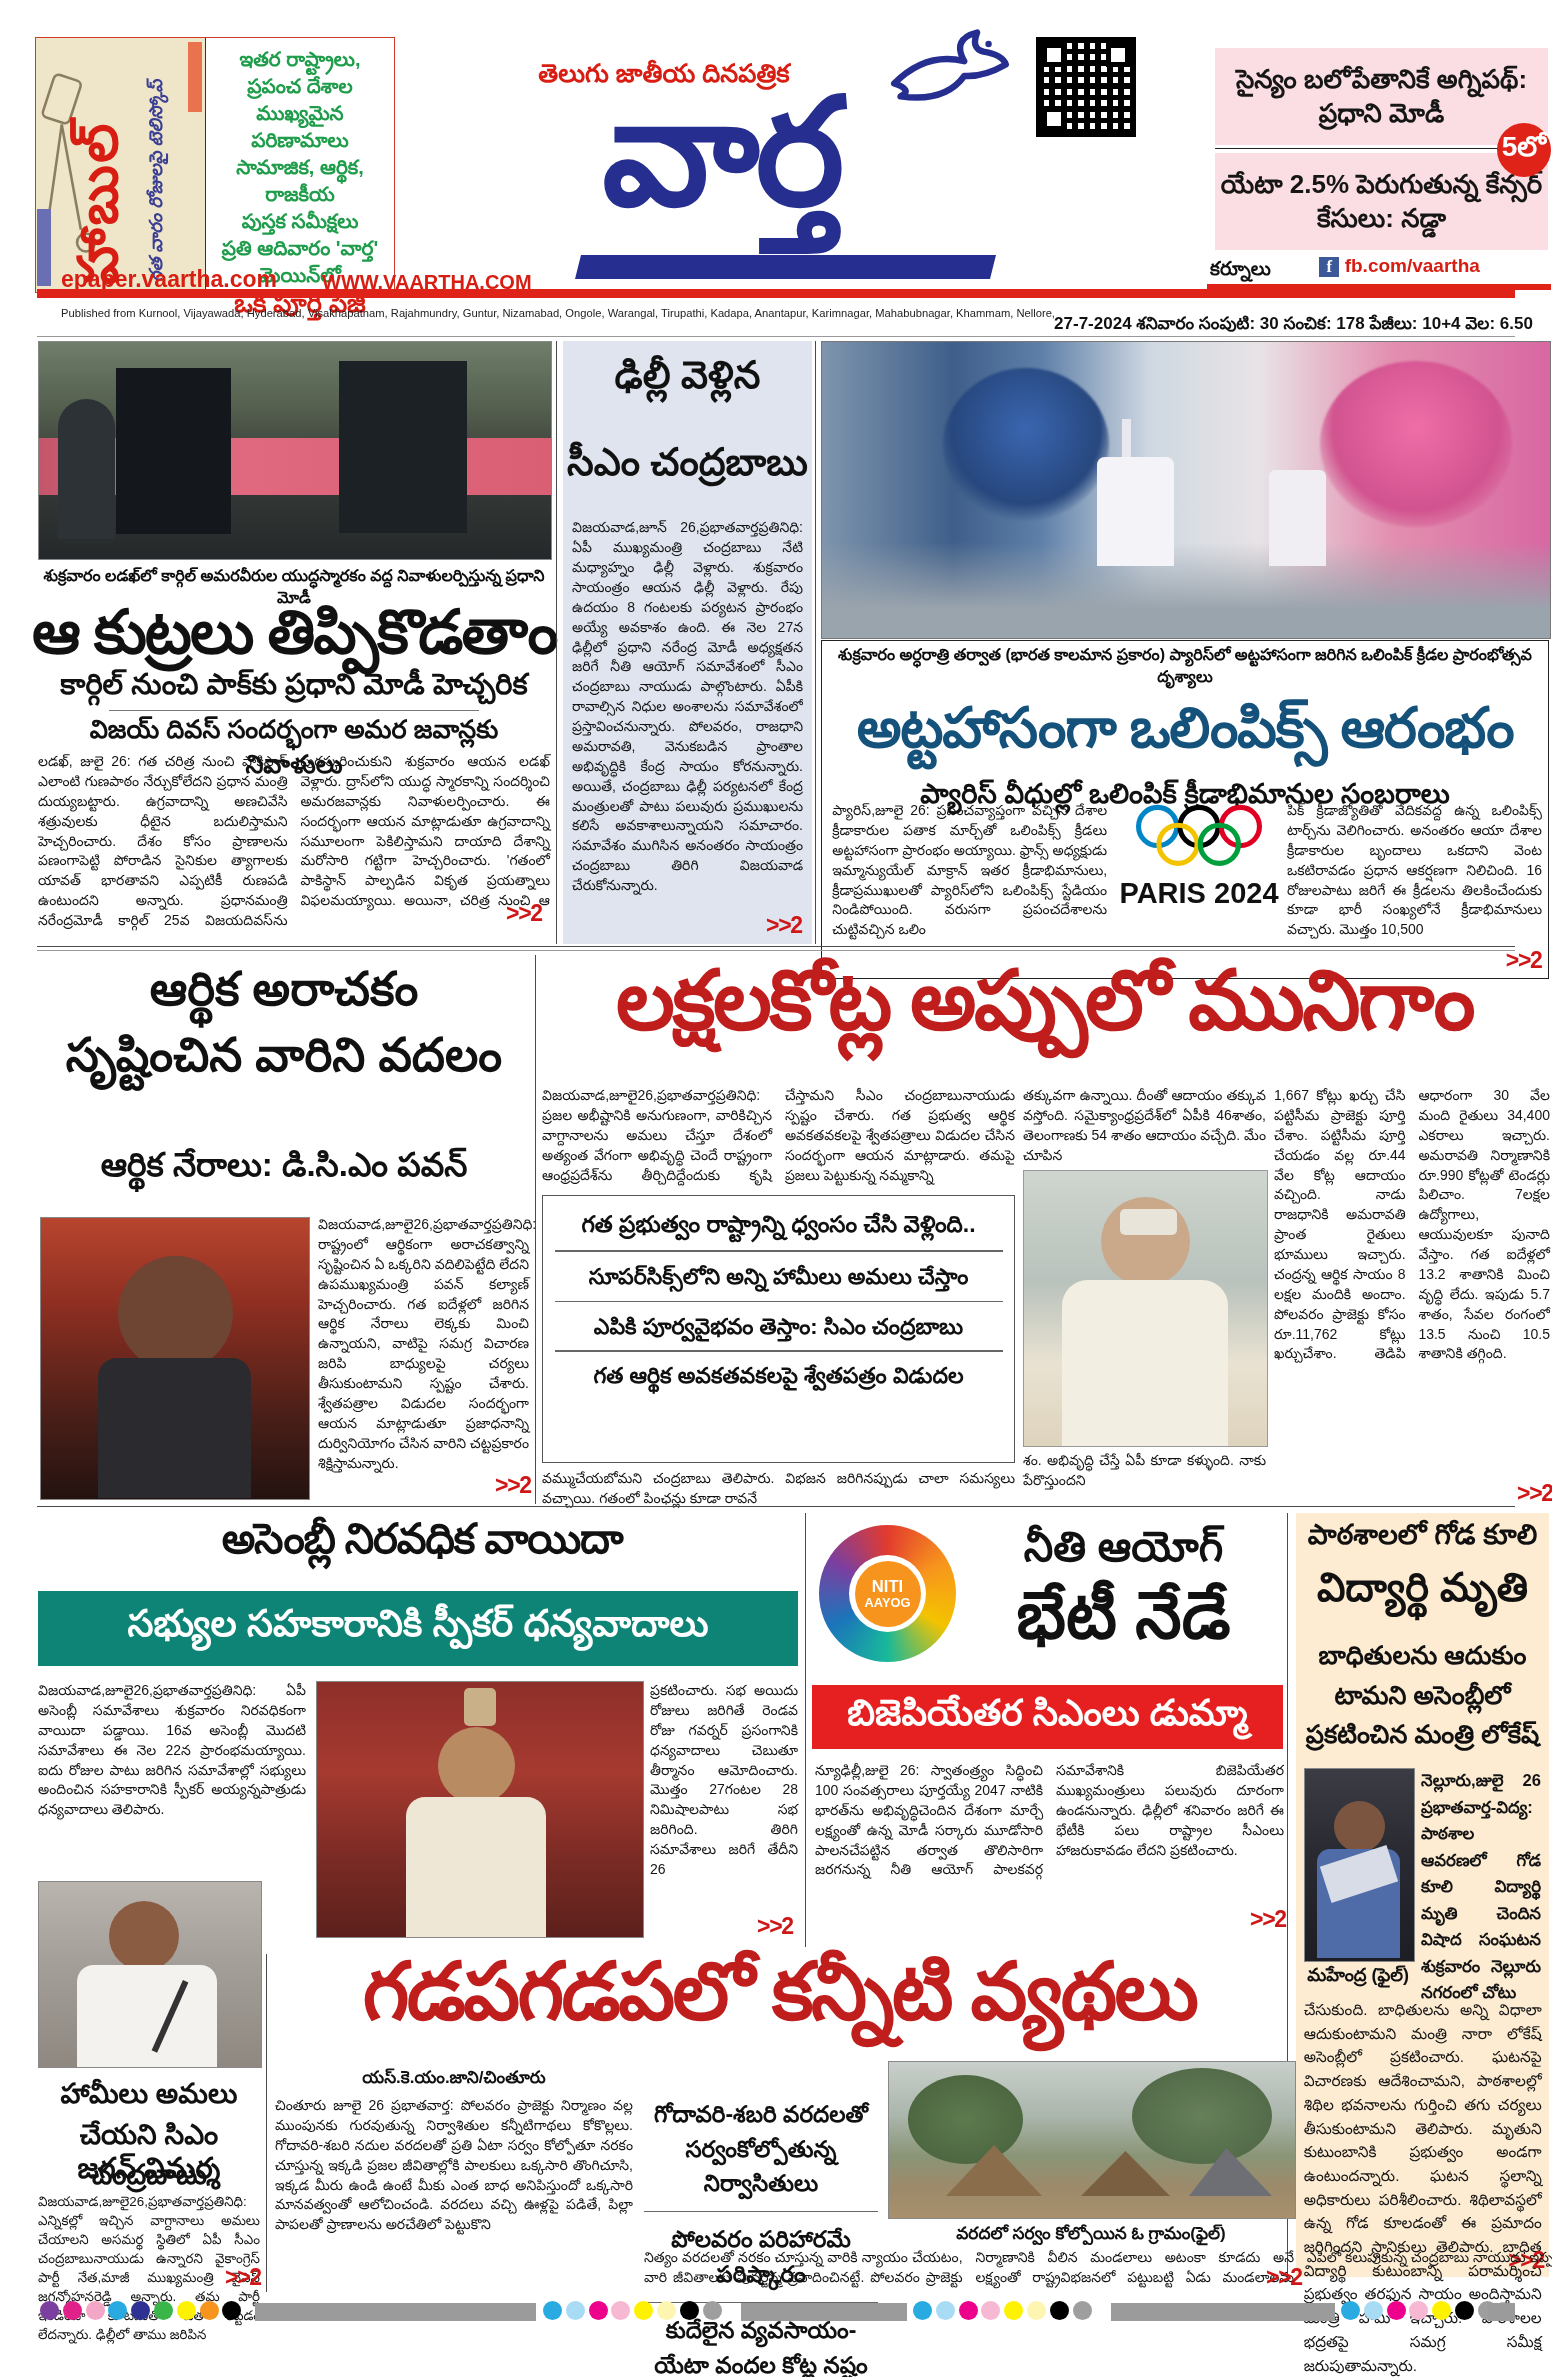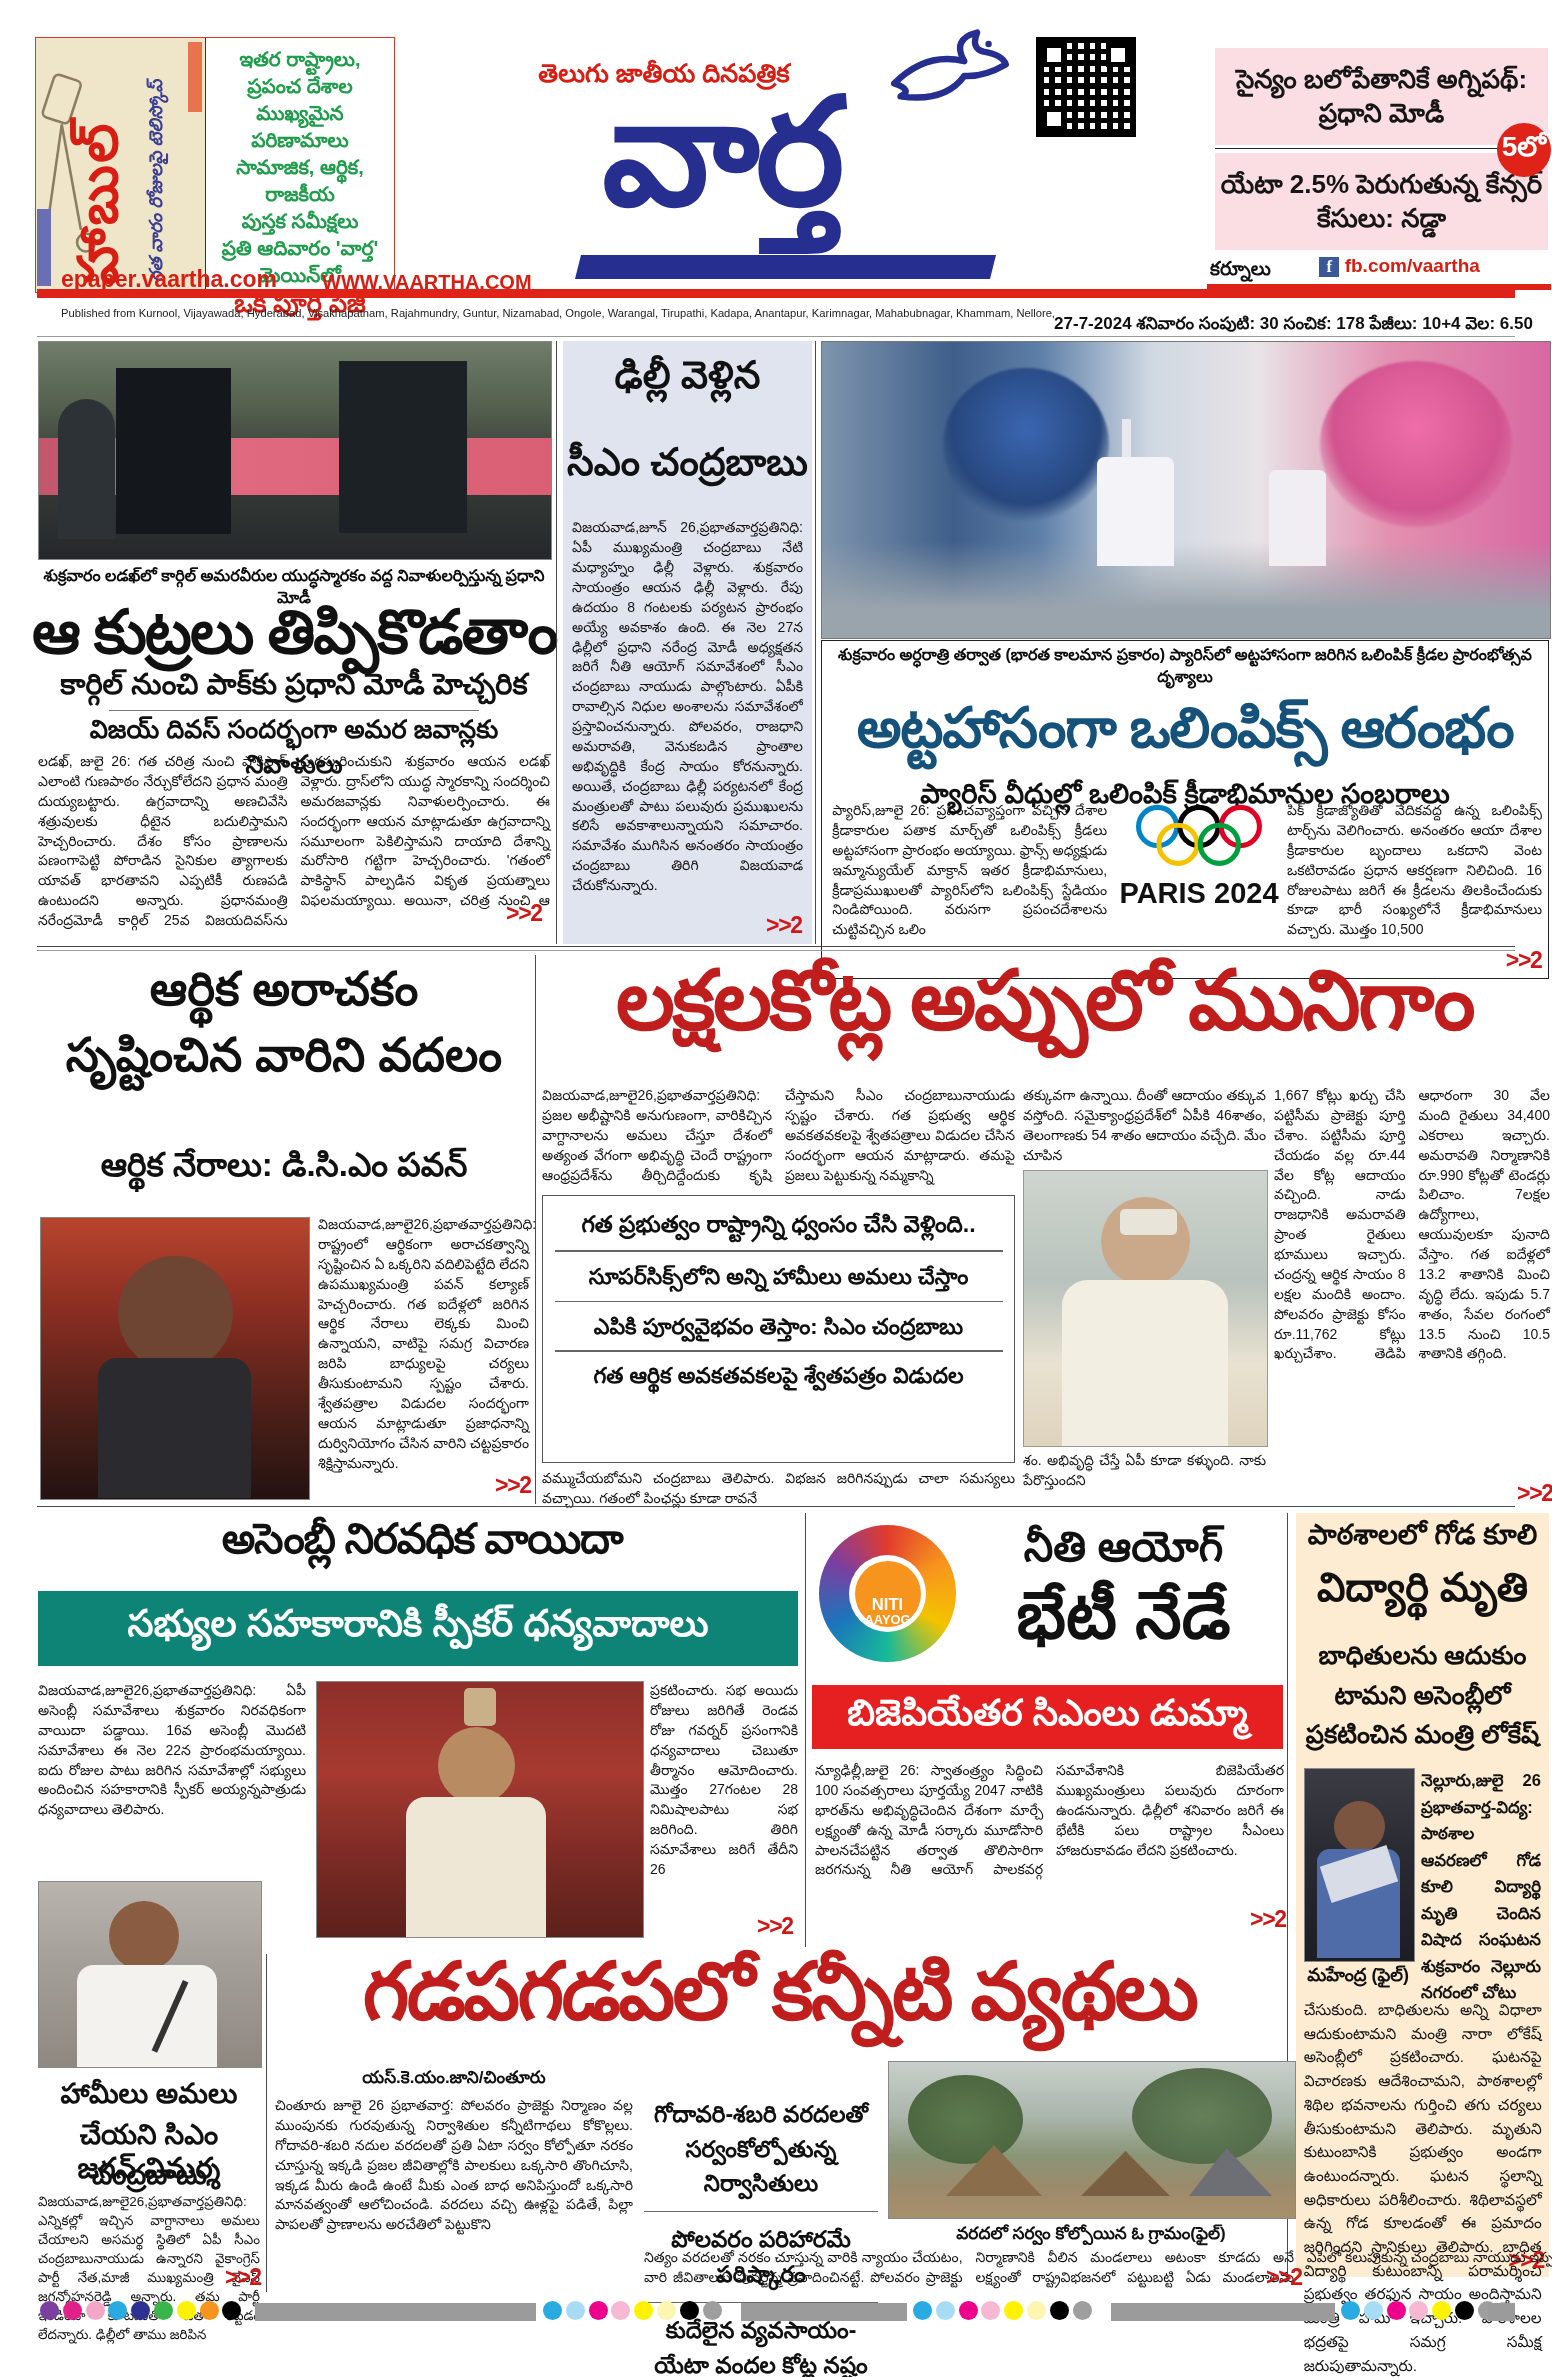--- a/index.html
+++ b/index.html
@@ -49,21 +49,21 @@
   .bullet-box{position:absolute;border:1.3px solid #555;background:#fff;padding:3.8px 11.5px;box-sizing:border-box;}
   .bullet-item{font-weight:bold;font-size:24px;text-align:center;line-height:1.5;padding:7.7px 0;}
   .bullet-sep{height:1.3px;background:#666;width:100%;}
   .flood-bullet{font-weight:bold;font-size:23px;text-align:center;line-height:1.5;padding:10.2px 0;}
   .rings{display:flex;flex-direction:column;align-items:center;}
   .niti-ring{position:absolute;left:819px;top:1525px;width:137px;height:137px;border-radius:50%;
              background:conic-gradient(#e23b2e,#f7941d,#f4c300,#18b99a,#1b75bb,#7b3fa0,#e23b2e);
              display:flex;align-items:center;justify-content:center;}
   .niti-ring .hole{width:77px;height:77px;border-radius:50%;background:#fff;display:flex;align-items:center;justify-content:center;}
   .niti-ring .core{width:66px;height:66px;border-radius:50%;background:#f7941d;color:#fff;font-weight:bold;
-                   display:flex;flex-direction:column;align-items:center;justify-content:flex-end;font-size:16.6px;line-height:1.05;}
+                   display:flex;flex-direction:column;align-items:center;justify-content:center;font-size:16.6px;line-height:1.05;}
   .peach{position:absolute;left:1296px;top:1513px;width:253px;height:764px;background:#fdebd2;}
   
   .reg-bar{position:absolute;top:2303px;height:18px;background:#9b9b9b;}
   .dots{position:absolute;top:2301px;display:flex;gap:3.8px;}
   .dot{width:19px;height:19px;border-radius:50%;}
 </style>
 </head>
 <body>
 
 <div class="page">

